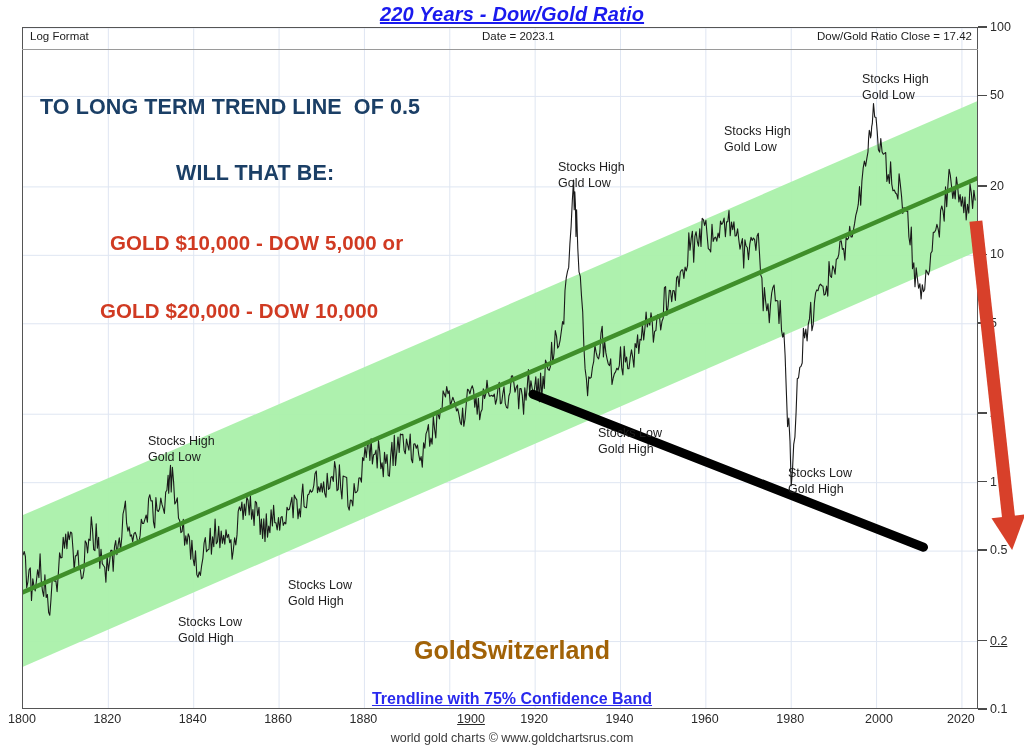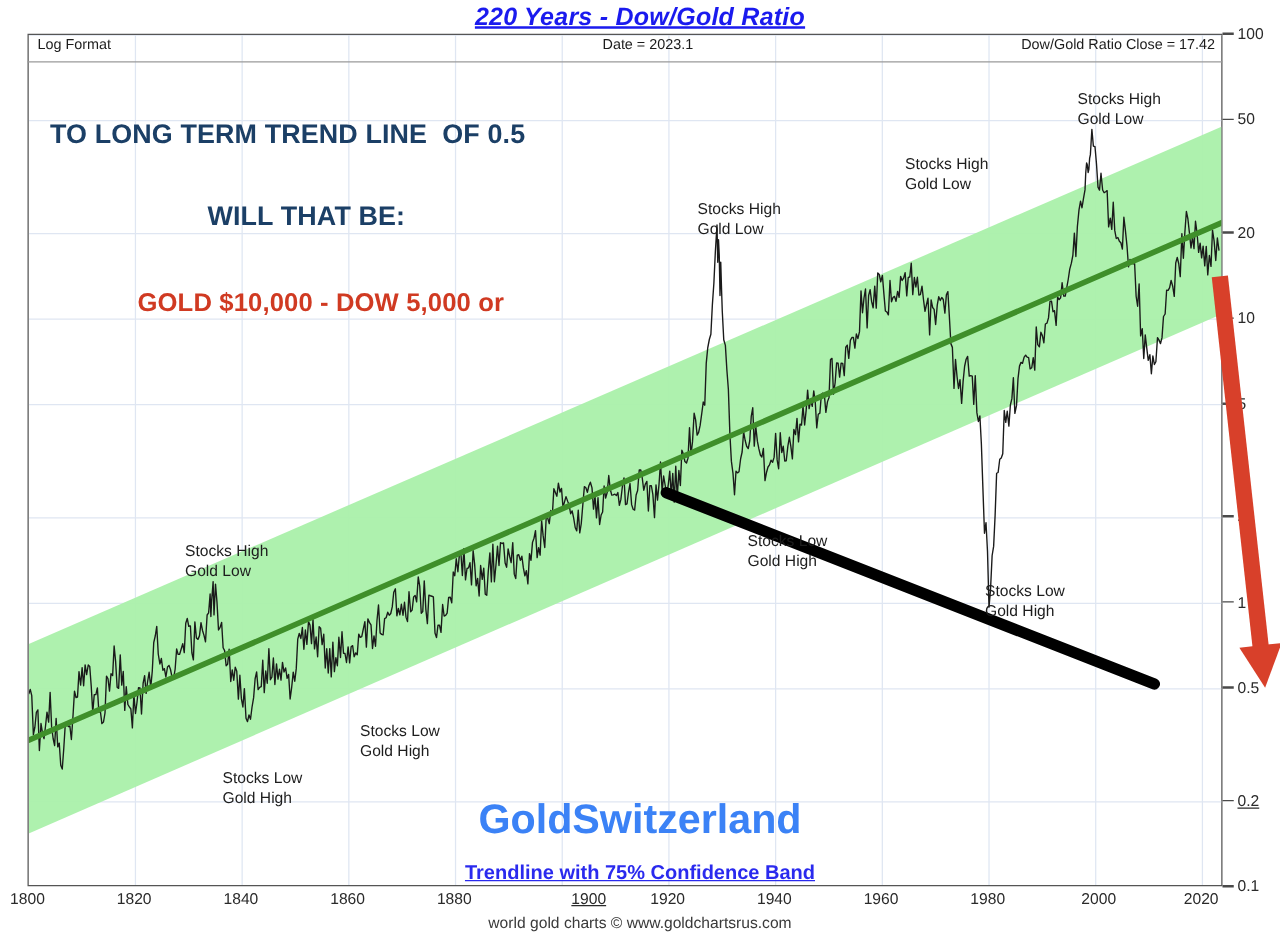--- a/index.html
+++ b/index.html
@@ -82,22 +82,22 @@
   }
   .ann-small {
     color:#1d1d1d;
     font-size:12.5px;
     line-height:1.25;
   }
 
   .brand {
     position:absolute; left:0; top:636px; width:1024px;
     text-align:center;
-    font-size:33px; font-weight:bold;
-    color:#3b82f6;
+    font-size:25px; font-weight:bold;
+    color:#a16207;
     white-space:nowrap;
   }
   .band-caption {
     position:absolute; left:0; top:690px; width:1024px;
     text-align:center;
     font-size:16px; font-weight:bold;
     color:#2a2aee;
     text-decoration:underline;
     white-space:nowrap;
   }
@@ -182,22 +182,23 @@
       <div class="xtick-label" style="left: 471px; text-decoration: underline;">1900</div>
       <div class="xtick-label" style="left: 534.143px;">1920</div>
       <div class="xtick-label" style="left: 619.5px;">1940</div>
       <div class="xtick-label" style="left: 704.857px;">1960</div>
       <div class="xtick-label" style="left: 790.214px;">1980</div>
       <div class="xtick-label" style="left: 879px;">2000</div>
       <div class="xtick-label" style="left: 960.929px;">2020</div>
     </div>
 
   <div class="ann ann-big-blue" style="left:40px; top:95px;">TO LONG TERM TREND LINE  OF 0.5</div>
-  <div class="ann ann-big-blue" style="left:166px; top:161px;">WILL THAT BE:</div>
+  <div class="ann ann-big-blue" style="left:176px; top:161px;">WILL THAT BE:</div>
   <div class="ann ann-big-red" style="left:110px; top:231px;">GOLD $10,000 - DOW 5,000 or</div>
+  <div class="ann ann-big-red" style="left:100px; top:299px;">GOLD $20,000 - DOW 10,000</div>
 
   <div id="ann-layer">
       <div class="ann ann-small" style="left: 558px; top: 160px;">Stocks High
 Gold Low</div>
       <div class="ann ann-small" style="left: 724px; top: 124px;">Stocks High
 Gold Low</div>
       <div class="ann ann-small" style="left: 862px; top: 72px;">Stocks High
 Gold Low</div>
       <div class="ann ann-small" style="left: 148px; top: 434px;">Stocks High
 Gold Low</div>

